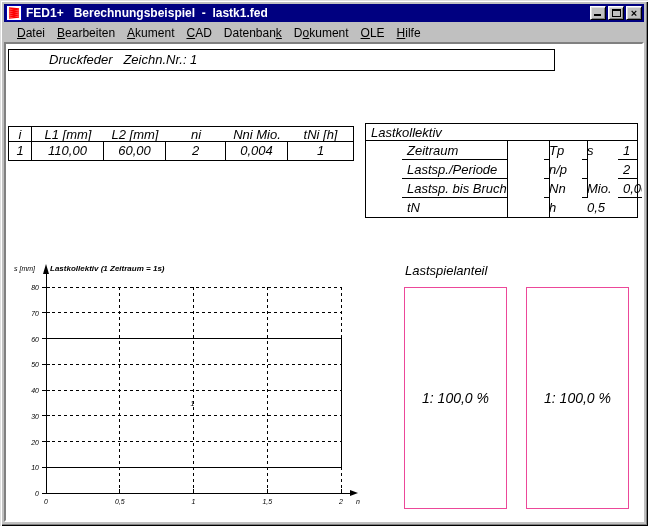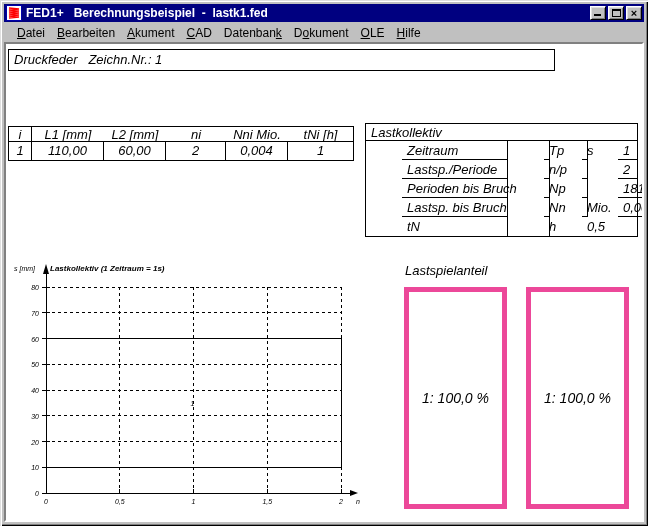--- a/index.html
+++ b/index.html
@@ -18,21 +18,21 @@
   .glyph-min{position:absolute;left:3px;bottom:3px;width:7px;height:2px;background:#000;}
   .glyph-max{width:9px;height:8px;border:1px solid #000;border-top-width:2px;}
   .glyph-close{font-size:11px;font-weight:bold;line-height:1;color:#000;}
   .menubar{position:absolute;left:8px;top:23px;right:4px;height:19px;display:flex;align-items:center;
            font-size:12px;color:#000;padding-left:3px;}
   .menu-item{padding:2px 6px;white-space:nowrap;}
   .accesskey{text-decoration:underline;}
   .client{position:absolute;left:4px;top:42px;right:4px;bottom:4px;background:#fff;
           border:2px solid;border-color:#808080 #fff #fff #808080;overflow:hidden;}
   .info-box{position:absolute;left:2px;top:5px;width:547px;border:1px solid #000;background:#fff;
-            font-style:italic;font-size:13px;}
+            font-style:italic;font-size:13px;padding-left:35px;}
   .info-row{height:20px;line-height:20px;padding-left:5px;border-bottom:1px solid #000;white-space:pre;}
   .info-row:last-child{border-bottom:none;}
   .load-table{position:absolute;left:2px;top:82px;border:1px solid #000;font-style:italic;font-size:13px;background:#fff;}
   .lt-row{display:grid;grid-template-columns:23px 72px 62px 60px 62px 65px;}
   .lt-row div{text-align:center;white-space:pre;}
   .lt-head div{height:15px;line-height:15px;border-bottom:1px solid #000;}
   .lt-head div:first-child{border-right:1px solid #000;}
   .lt-body div{height:18px;line-height:18px;border-right:1px solid #000;}
   .lt-body div:last-child{border-right:none;}
   .result-table{position:absolute;left:359px;top:79px;width:273px;border:1px solid #000;
@@ -43,21 +43,21 @@
               border-right:1px solid #000;white-space:pre;margin-left:36px;}
   .rt-row div:last-child{border-right:none;}
   .rt-row:last-child div{border-bottom:none;}
   .chart-svg{position:absolute;left:0;top:208px;}
   .chart-svg line,.chart-svg polyline,.chart-svg rect{stroke:#000;stroke-width:1;fill:none;shape-rendering:crispEdges;}
   .chart-svg .dash{stroke-dasharray:3 3;}
   .chart-svg polygon{fill:#000;stroke:none;}
   .chart-svg text{fill:#000;font-family:"Liberation Sans",sans-serif;font-style:italic;font-size:7px;}
   .chart-svg text.t8{font-size:8px;font-weight:bold;}
   .panel-title{position:absolute;font-style:italic;font-size:13px;white-space:nowrap;}
-  .panel-box{position:absolute;width:103px;height:222px;border:5px solid #ec4899;background:#fff;}
+  .panel-box{position:absolute;width:103px;height:222px;border:1px solid #ec4899;background:#fff;}
   .panel-value{position:absolute;top:50%;left:0;right:0;transform:translateY(-50%);
                text-align:center;font-style:italic;font-size:14px;white-space:pre;}
 </style>
 </head>
 <body>
 
 <div class="win">
 
   <div class="titlebar">
     <svg class="app-icon" viewBox="0 0 16 16">
@@ -119,26 +119,20 @@
             <div>Zeitraum</div>
             <div>Tp</div>
             <div>s</div>
             <div>1</div>
           </div>
           <div class="rt-row">
             <div>Lastsp./Periode</div>
             <div>n/p</div>
             <div></div>
             <div>2</div>
-          </div>
-          <div class="rt-row">
-            <div>Perioden bis Bruch</div>
-            <div>Np</div>
-            <div></div>
-            <div>1814</div>
           </div>
           <div class="rt-row">
             <div>Lastsp. bis Bruch</div>
             <div>Nn</div>
             <div>Mio.</div>
             <div>0,004</div>
           </div>
           <div class="rt-row">
             <div>tN</div>
             <div>h</div>

